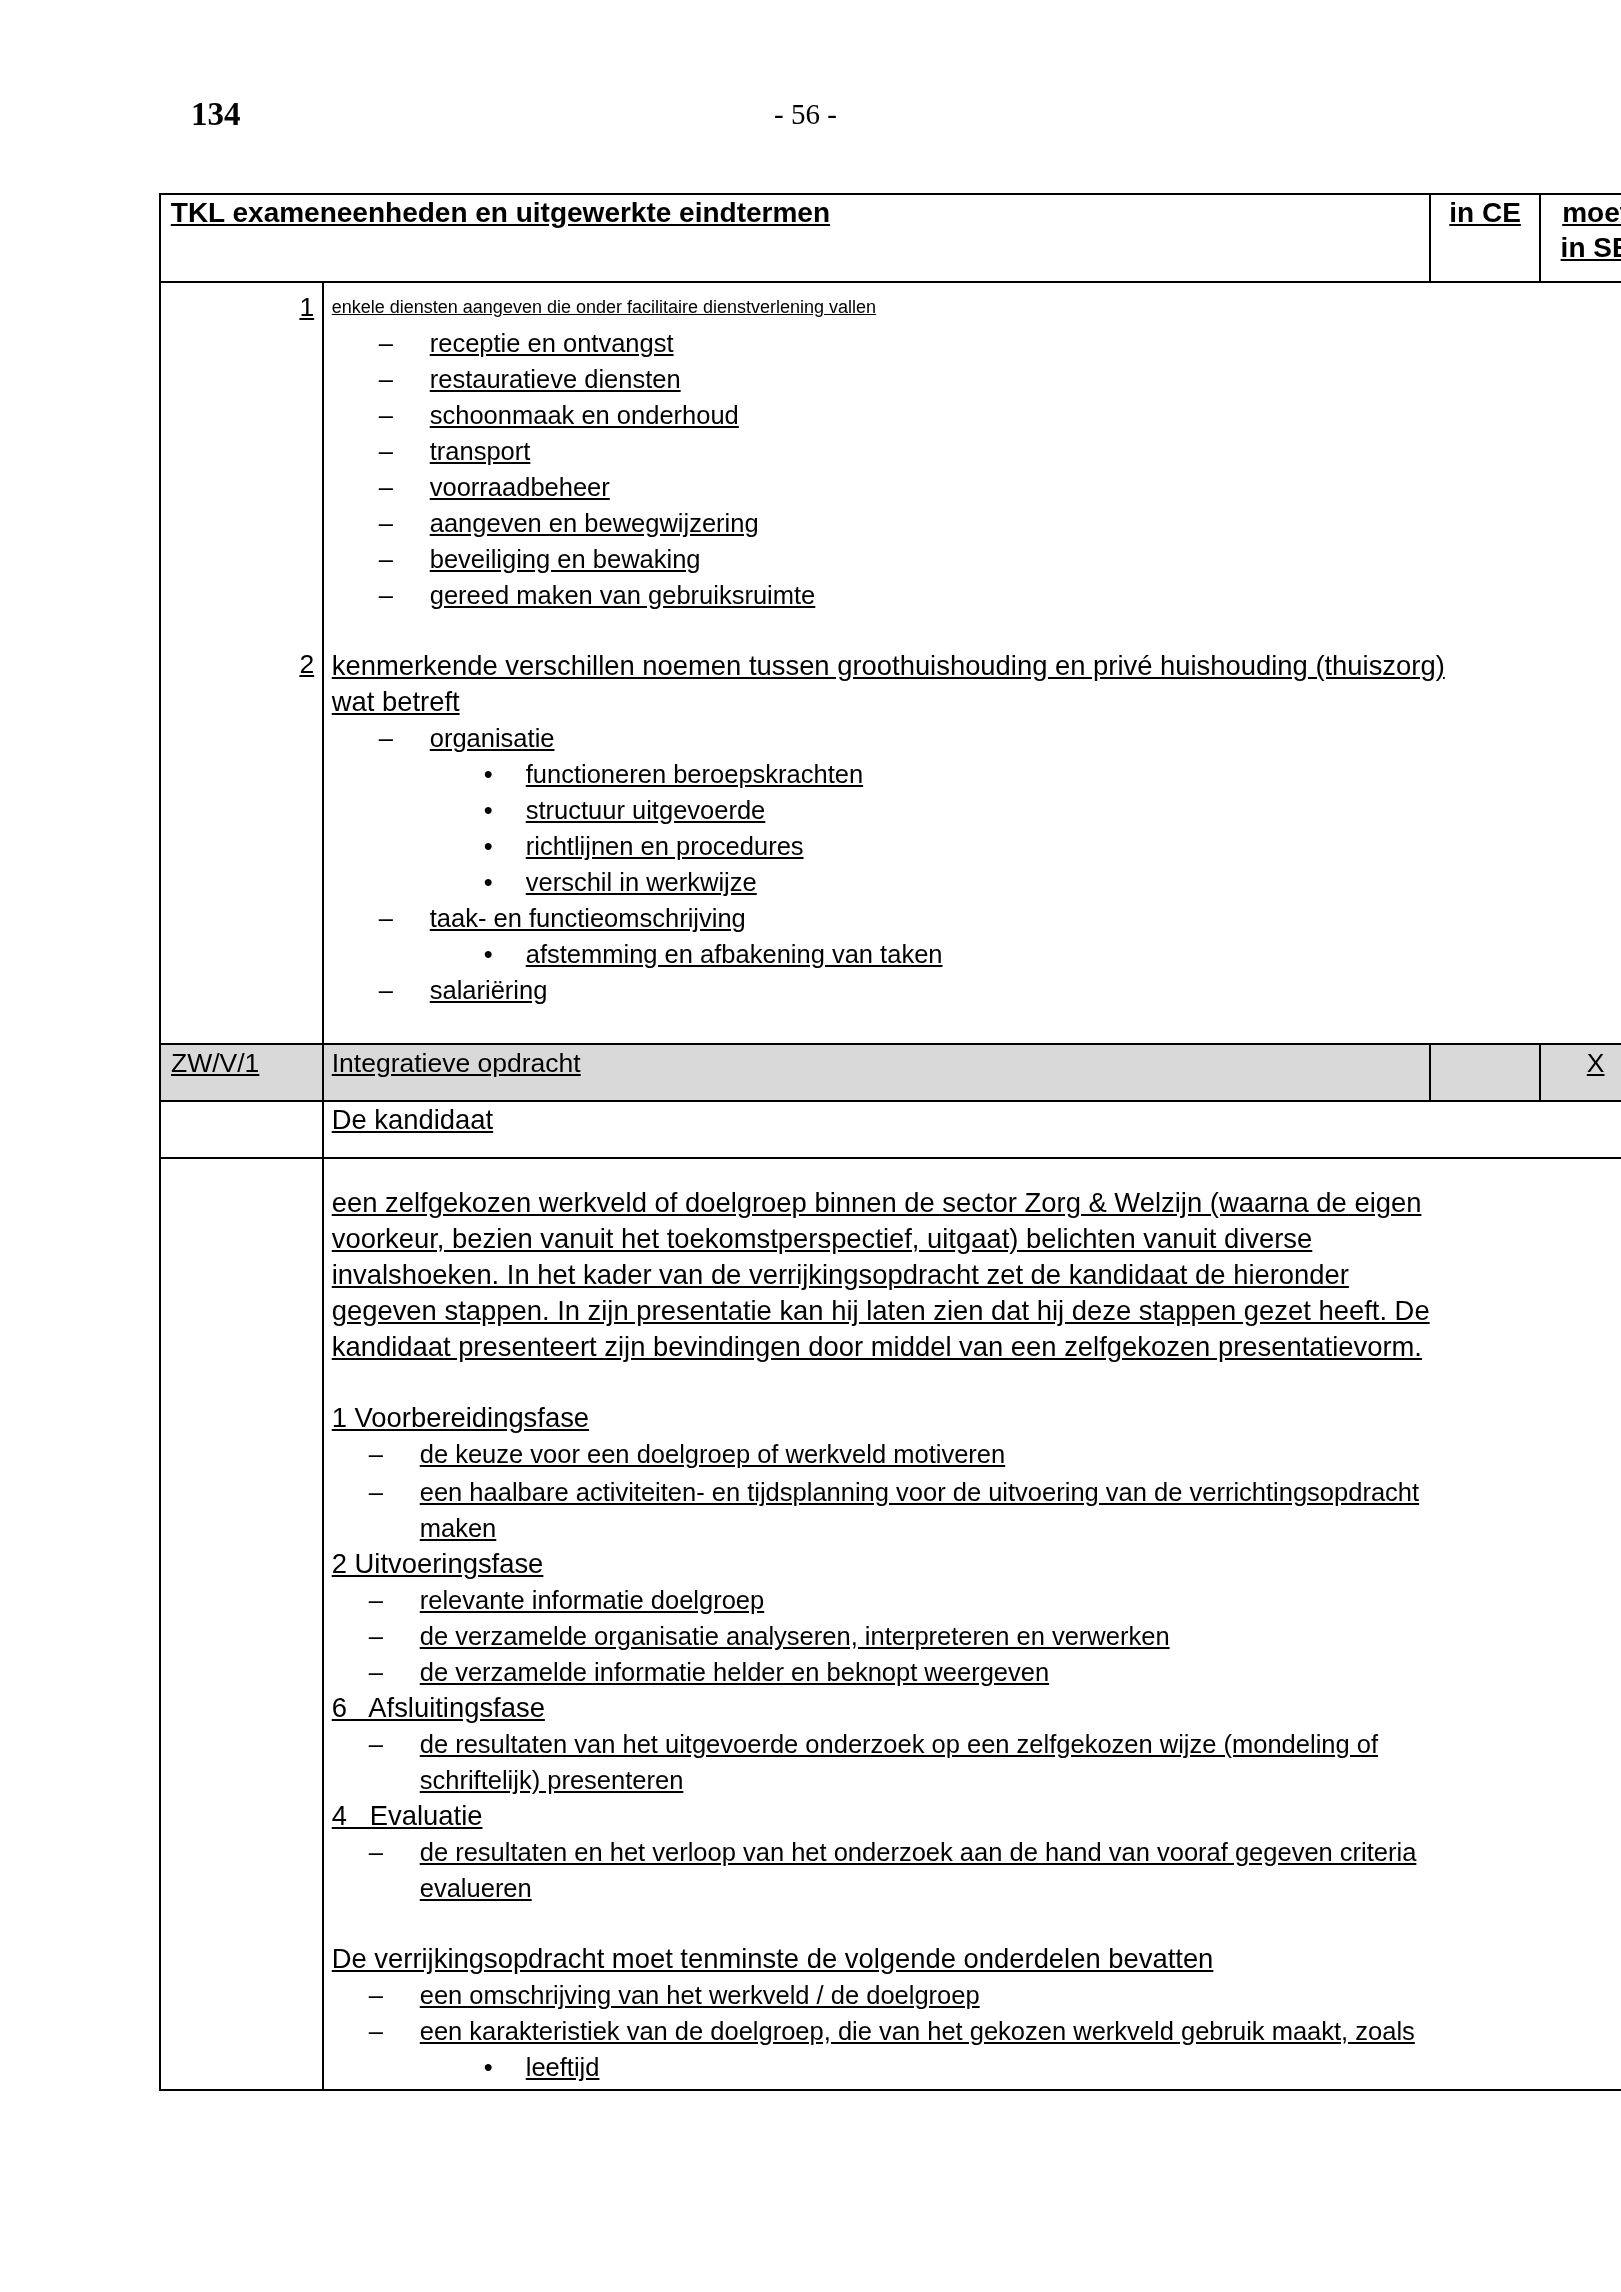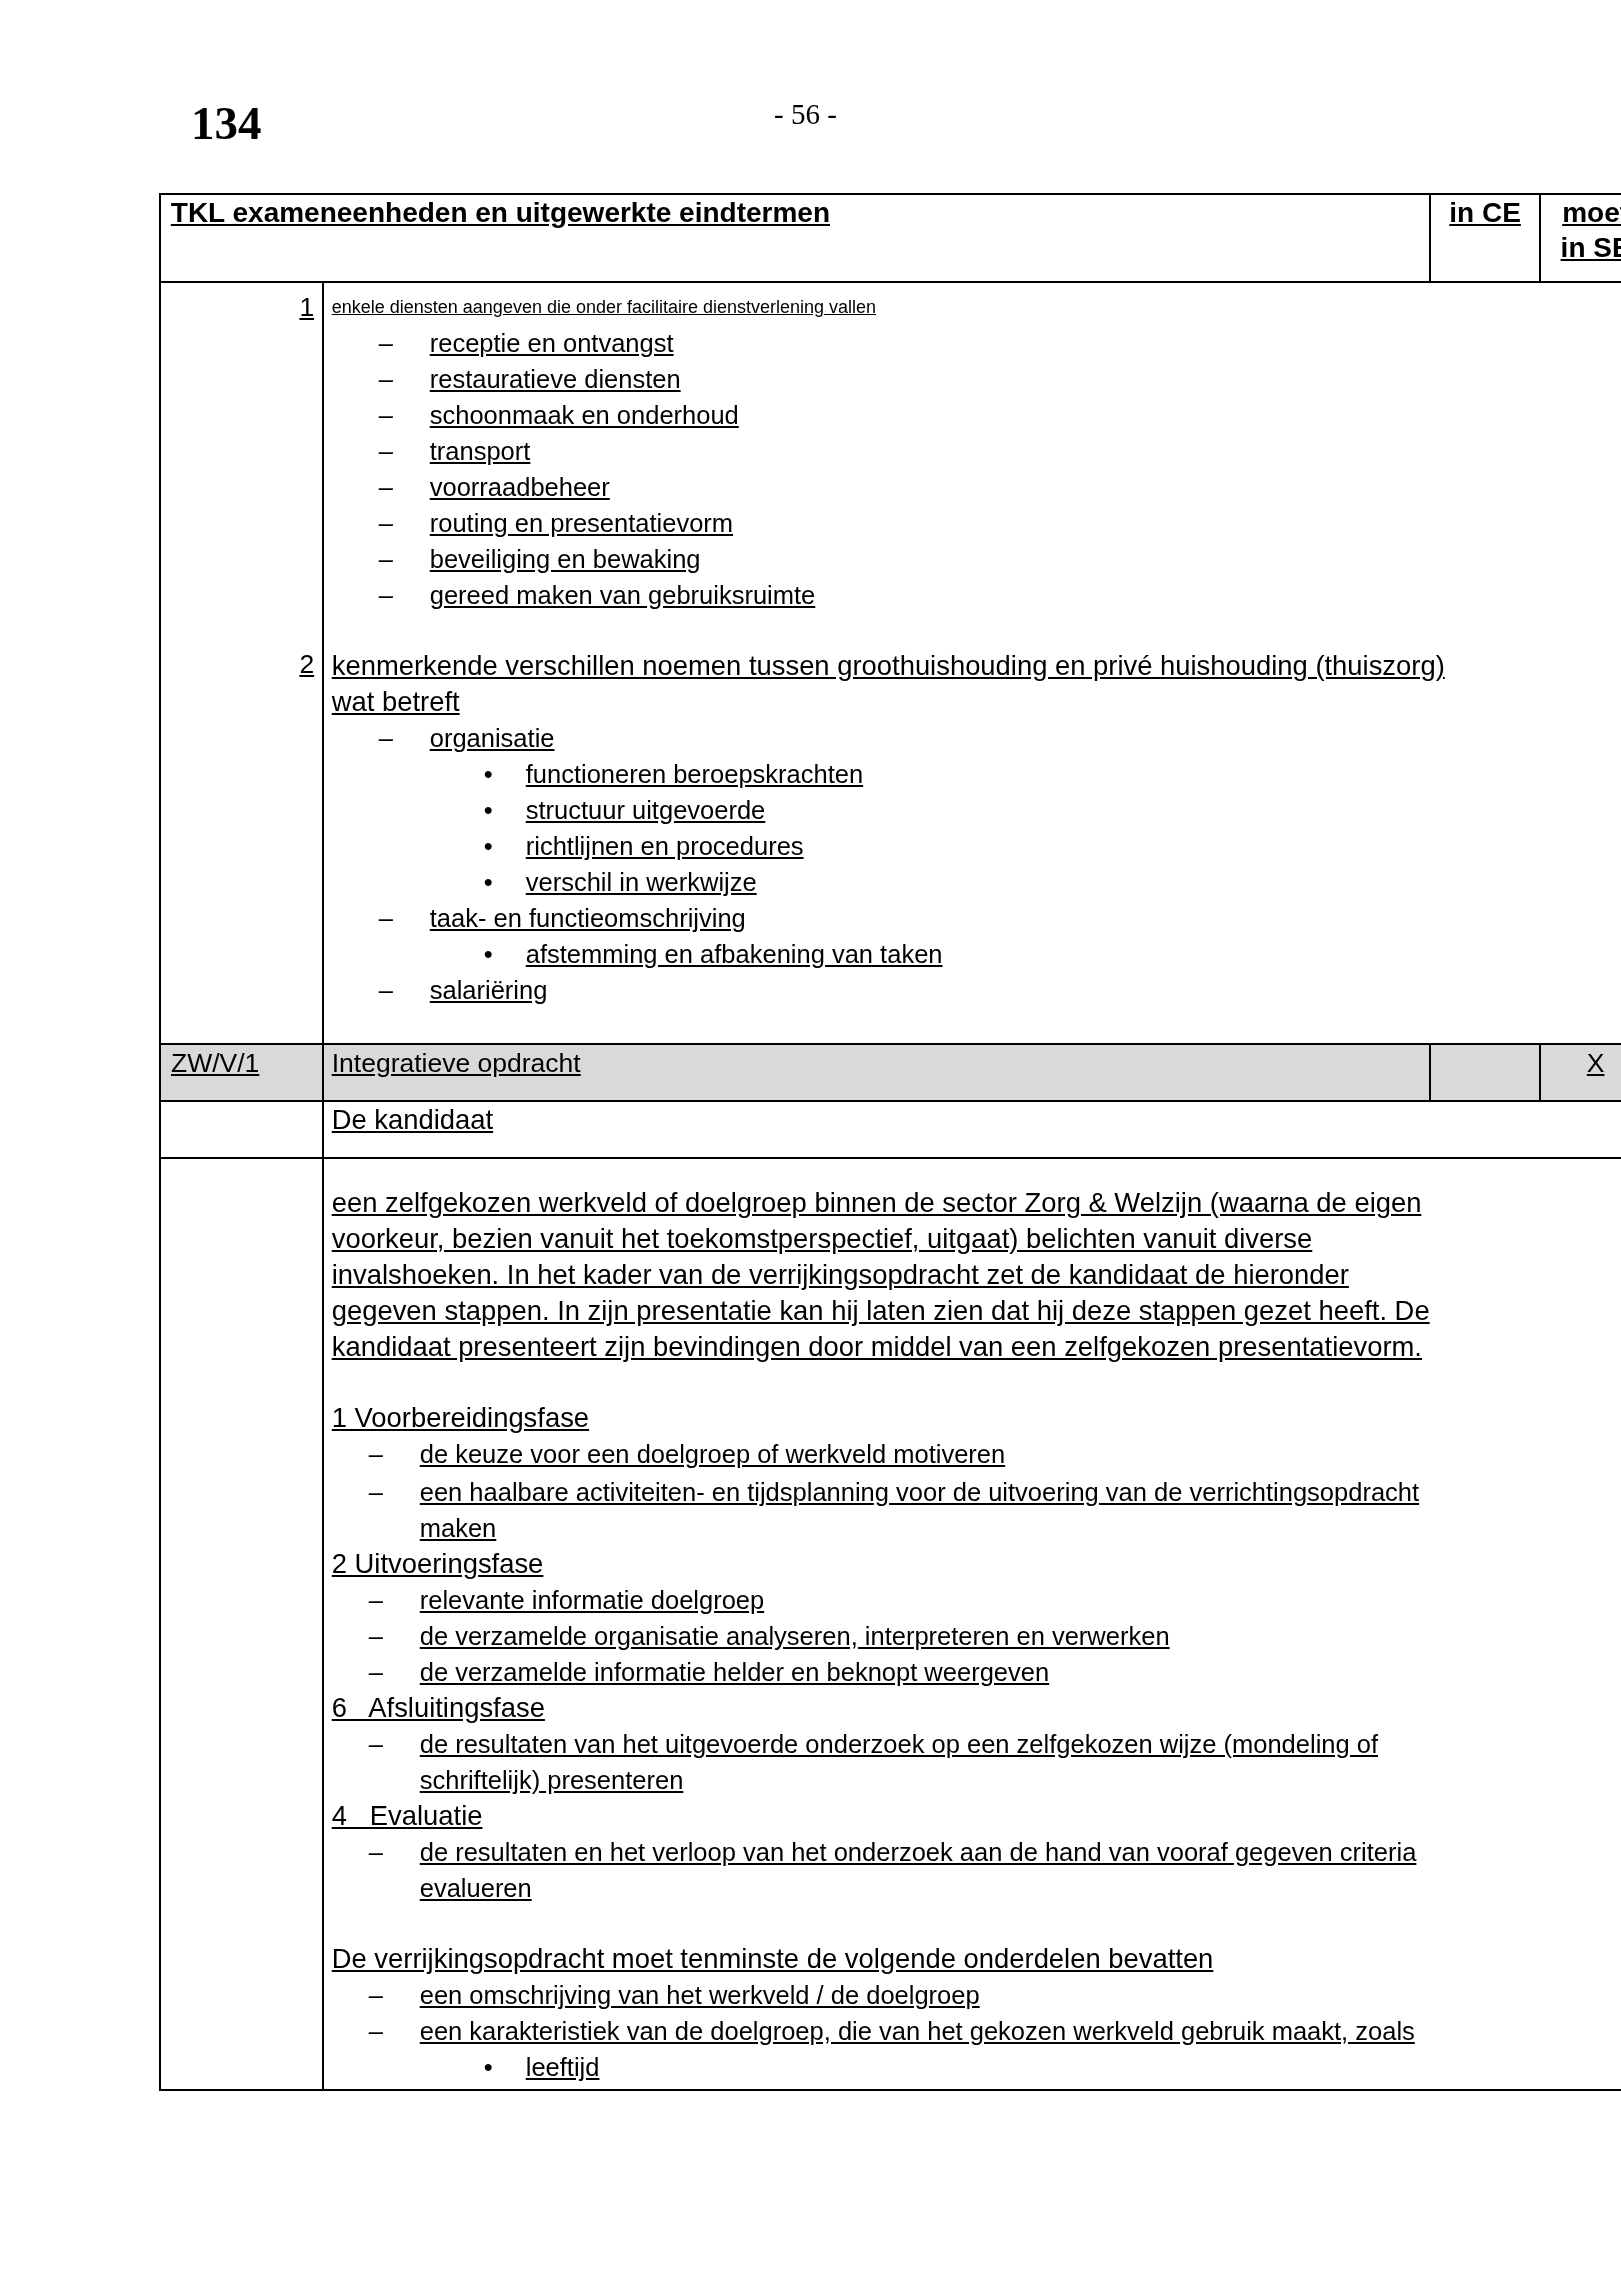--- a/index.html
+++ b/index.html
@@ -1,17 +1,17 @@
 <!DOCTYPE html>
 <html><head>
 <meta charset="utf-8">
 <style>
   html, body { margin: 0; padding: 0; background: #ffffff; }
   body { width: 1621px; height: 2293px; position: relative; overflow: hidden; color: #000; }
-  .page-num-left { position: absolute; left: 191px; top: 96px; font-family: "Liberation Serif", serif; font-weight: bold; font-size: 47px; }
+  .page-num-left { position: absolute; left: 191px; top: 96px; font-family: "Liberation Serif", serif; font-weight: bold; font-size: 33px; }
   .page-num-center { position: absolute; left: 774px; top: 98px; font-family: "Liberation Serif", serif; font-size: 29px; }
   table.main { position: absolute; left: 159px; top: 193px; width: 1600px; border-collapse: collapse; font-family: "Liberation Sans", sans-serif; font-size: 26.5px; line-height: 36px; text-decoration: underline; }
   table.main td { border: 2.9px solid #000; vertical-align: top; padding: 0; }
   .c1 { width: 140px; }
   .c2 { width: 951px; }
   .c3 { width: 95px; }
   .c4 { width: 95px; }
   .c5 { width: 92px; }
   .hdr td { height: 86px; vertical-align: middle; font-weight: bold; font-size: 28px; }
   .hdr .title { padding-left: 9.8px; }
@@ -71,21 +71,21 @@
       <div style="height:321px"></div>
       <div>2</div>
     </td>
     <td colspan="4" class="body-cell" style="padding-bottom:35px !important;">
       <div style="font-size:18px">enkele diensten aangeven die onder facilitaire dienstverlening vallen</div>
       <div class="dash-item"><span class="dash">–</span><span>receptie en ontvangst</span></div>
       <div class="dash-item"><span class="dash">–</span><span>restauratieve diensten</span></div>
       <div class="dash-item"><span class="dash">–</span><span>schoonmaak en onderhoud</span></div>
       <div class="dash-item"><span class="dash">–</span><span>transport</span></div>
       <div class="dash-item"><span class="dash">–</span><span>voorraadbeheer</span></div>
-      <div class="dash-item"><span class="dash">–</span><span>routing en presentatievorm</span></div>
+      <div class="dash-item"><span class="dash">–</span><span>aangeven en bewegwijzering</span></div>
       <div class="dash-item"><span class="dash">–</span><span>beveiliging en bewaking</span></div>
       <div class="dash-item"><span class="dash">–</span><span>gereed maken van gebruiksruimte</span></div>
       <div class="gap"></div>
       <div style="font-size:27.4px">kenmerkende verschillen noemen tussen groothuishouding en privé huishouding (thuiszorg)</div>
       <div style="font-size:27.4px">wat betreft</div>
       <div class="dash-item"><span class="dash">–</span><span>organisatie</span></div>
       <div class="dot-item"><span class="dot">•</span><span>functioneren beroepskrachten</span></div>
       <div class="dot-item"><span class="dot">•</span><span>structuur uitgevoerde</span></div>
       <div class="dot-item"><span class="dot">•</span><span>richtlijnen en procedures</span></div>
       <div class="dot-item"><span class="dot">•</span><span>verschil in werkwijze</span></div>

